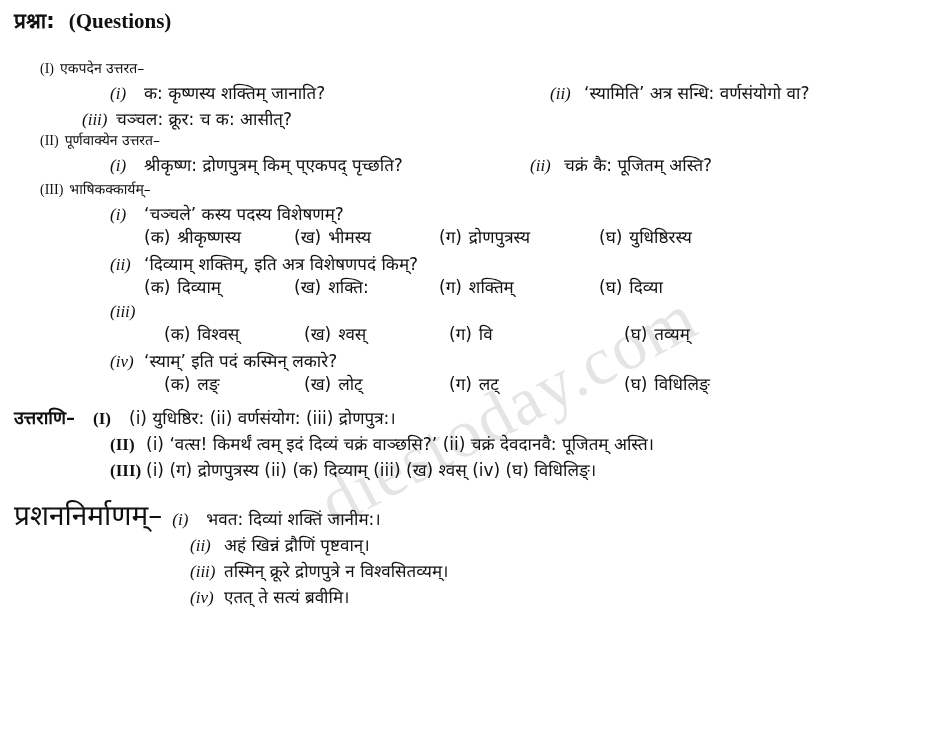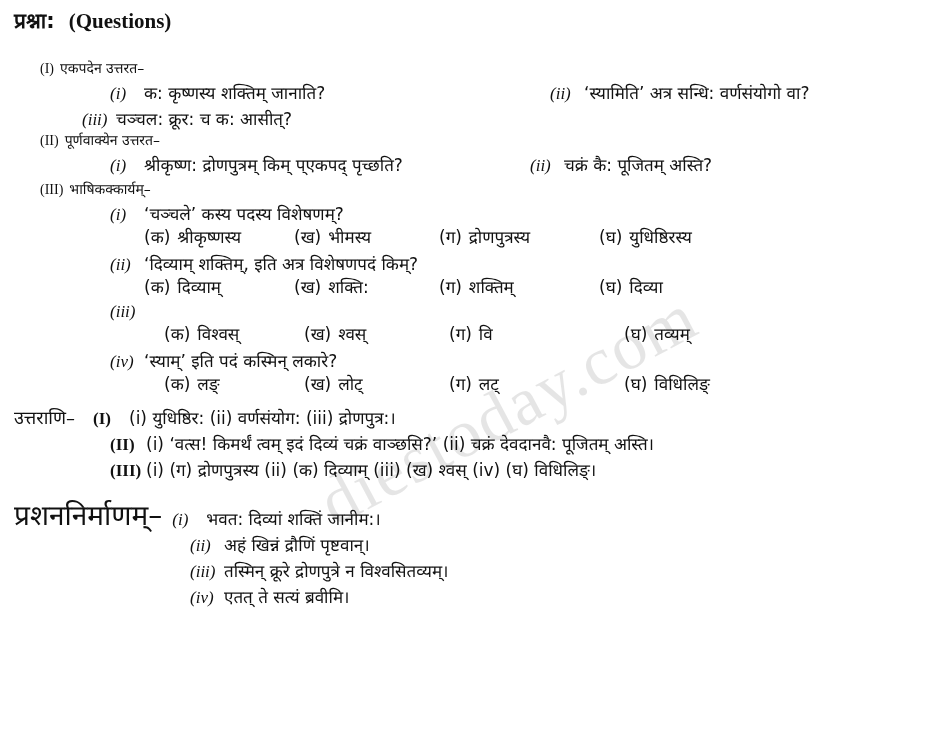--- a/index.html
+++ b/index.html
@@ -102,21 +102,21 @@
   }
   .o1 { width: 150px; }
   .o2 { width: 145px; }
   .o3 { width: 160px; }
   .o4 { width: 150px; }
   .ans-block {
     margin-top: 10px;
     font-size: 17px;
   }
   .ans-head {
-    font-weight: normal;
+    font-weight: bold;
     font-size: 18px;
     margin-right: 8px;
     white-space: nowrap;
   }
   .ans-line {
     display: flex;
     align-items: baseline;
     margin-bottom: 3px;
   }
   .ans-line .rn {

